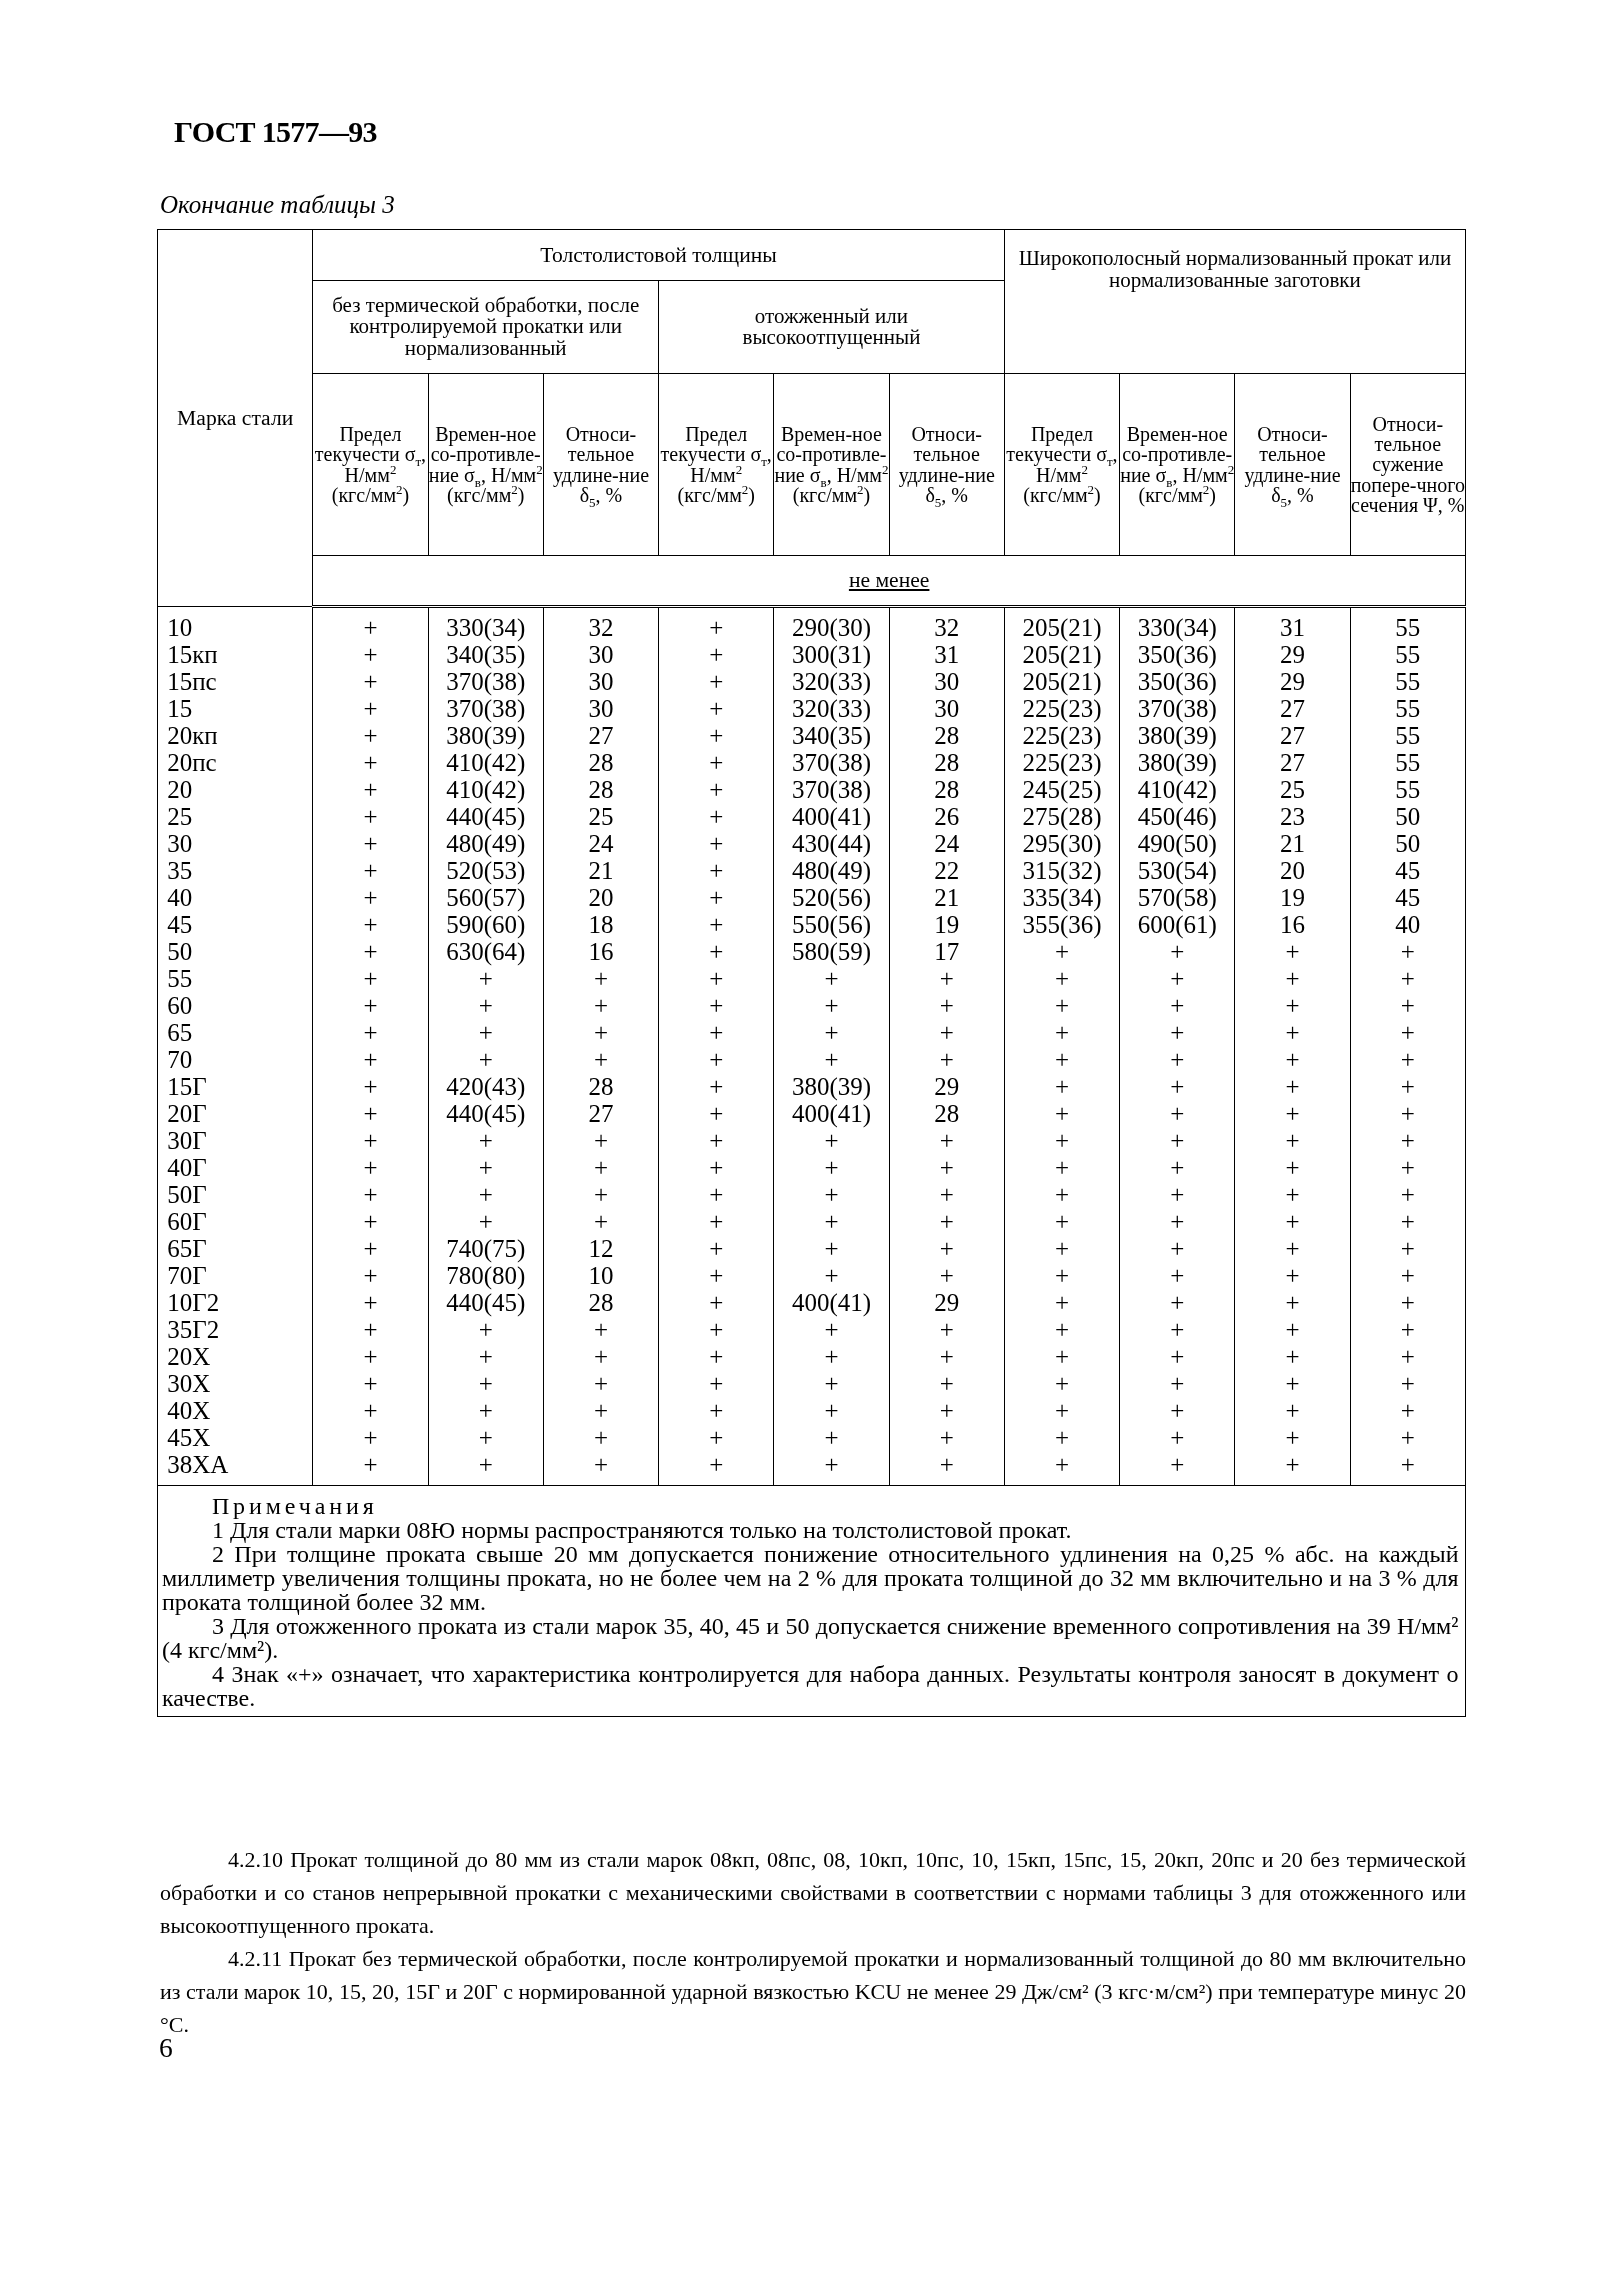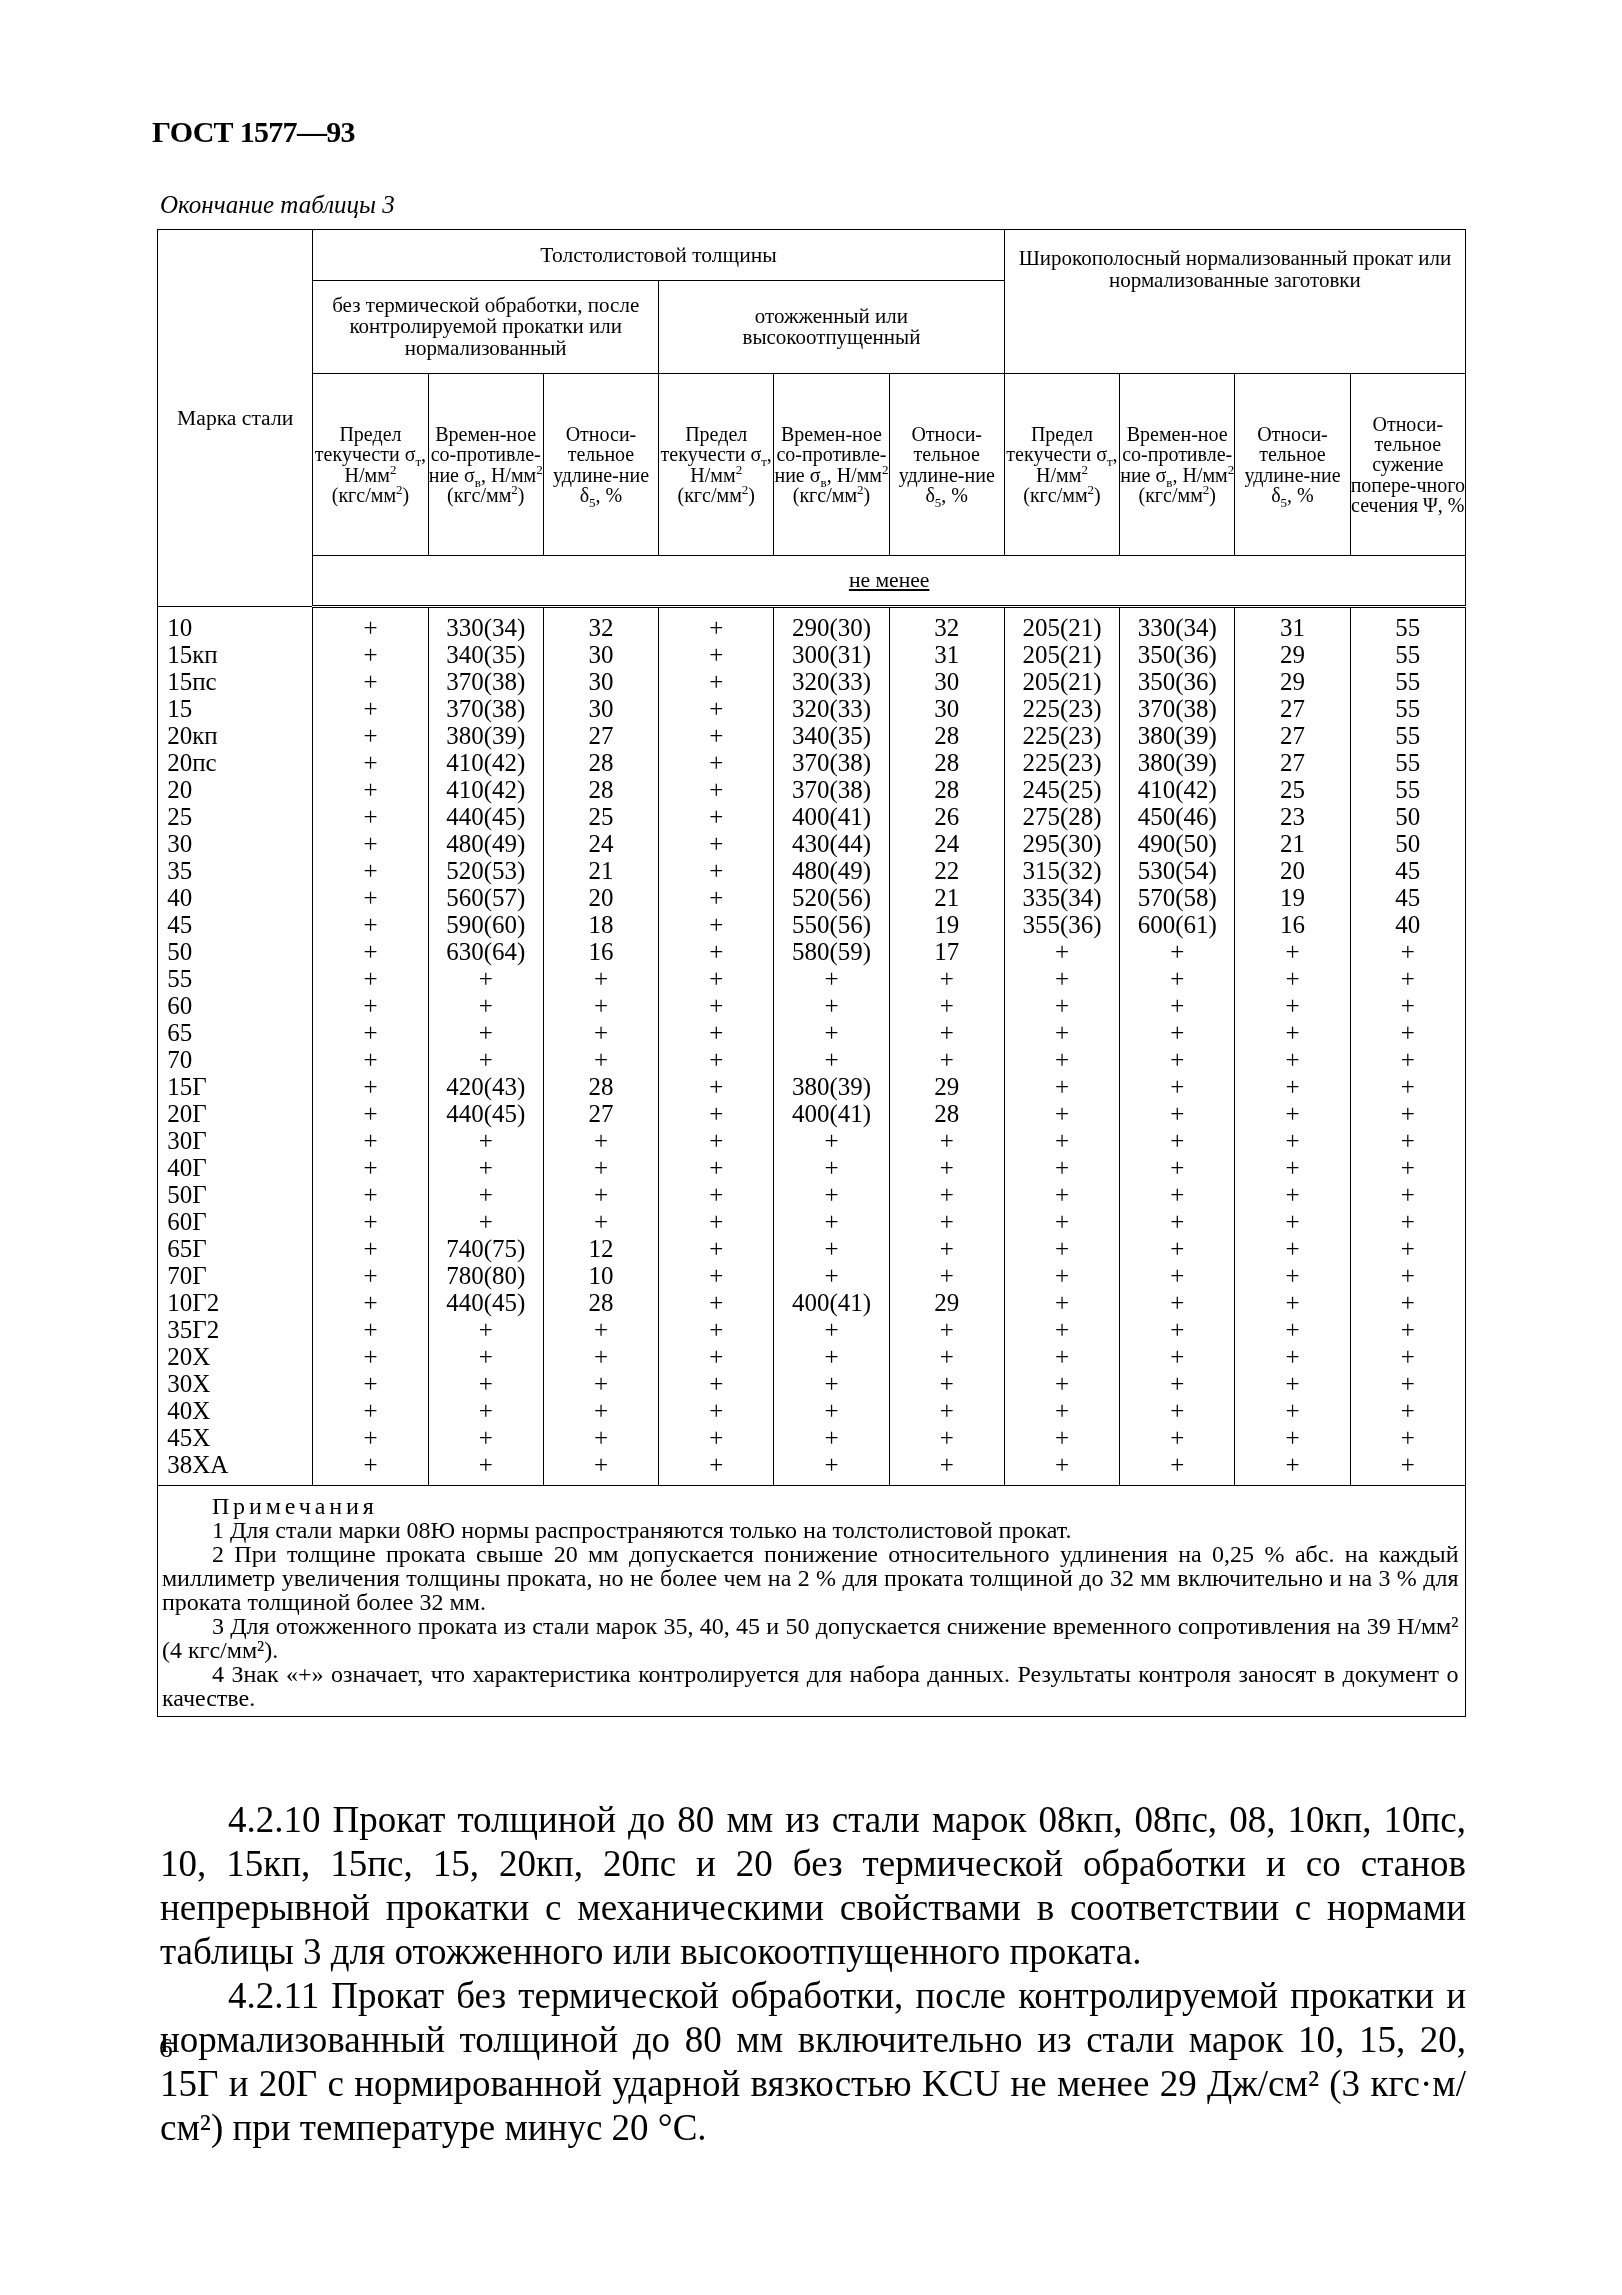--- a/index.html
+++ b/index.html
@@ -1,18 +1,18 @@
 <!DOCTYPE html>
 <html style="font-size:10.5px"><head>
 <meta charset="utf-8">
 <style>
   html, body { margin: 0; padding: 0; background: #ffffff; }
   body { width: 1622px; height: 2295px; position: relative; overflow: hidden; color: #000; font-family: "Liberation Serif", "DejaVu Serif", serif; }
   .abs { position: absolute; }
-  #doc-title { left: 152px; top: 115px; font-size: 30px; font-weight: bold; letter-spacing: -0.7px; white-space: nowrap; }
+  #doc-title { left: 174px; top: 115px; font-size: 30px; font-weight: bold; letter-spacing: -0.7px; white-space: nowrap; }
   #table-caption { left: 160px; top: 191px; font-size: 25px; font-style: italic; white-space: nowrap; text-align: right; }
 
   
   #table-wrap { left: 157px; top: 229px; width: 1309px; }
   table.grid { border-collapse: collapse; table-layout: fixed; width: 1309px; font-size: 20px; line-height: 1.02; }
   table.grid td, table.grid th { border: 1.3px solid #000; padding: 0; text-align: center; vertical-align: middle; font-weight: normal; }
   table.grid th.thin, table.grid td.thin { border-left-width: 0.7px; border-right-width: 0.7px; }
   .col-mark { width: 155px; }
   .col { width: 115px; }
   .h1 { height: 50px; font-size: 21.6px; }
@@ -27,21 +27,21 @@
   table.grid tbody.data tr:first-child td { padding-top: 6.5px; }
   table.grid tbody.data tr:last-child td { padding-bottom: 6.5px; }
   table.grid tbody.data td.mark { text-align: left; padding-left: 9.2px; }
   table.grid tbody.data td.inner { border-left-width: 0.7px; border-right-width: 0.7px; }
 
   td.notes-cell { text-align: left !important; font-size: 24px; line-height: 24px; padding: 7.9px 6.5px 6.5px 3.9px !important; vertical-align: top !important; }
   .note-title { text-indent: 50px; letter-spacing: 3.9px; }
   .note-p { text-indent: 50px; text-align: justify; }
 
   
-  #body-text { left: 160px; top: 1798px; width: 1306px; font-size: 37px; line-height: 44px; }
+  #body-text { left: 160px; top: 1843px; width: 1306px; font-size: 22px; line-height: 33px; }
   #body-text p { margin: 0; text-indent: 68px; text-align: justify; }
   #page-number { left: 159px; top: 2032px; font-size: 27.5px; }
 </style>
 </head>
 <body>
 
 <div id="doc-title" class="abs">ГОСТ 1577—93</div>
 <div id="table-caption" class="abs">Окончание таблицы 3</div>
 
 <div id="table-wrap" class="abs">

